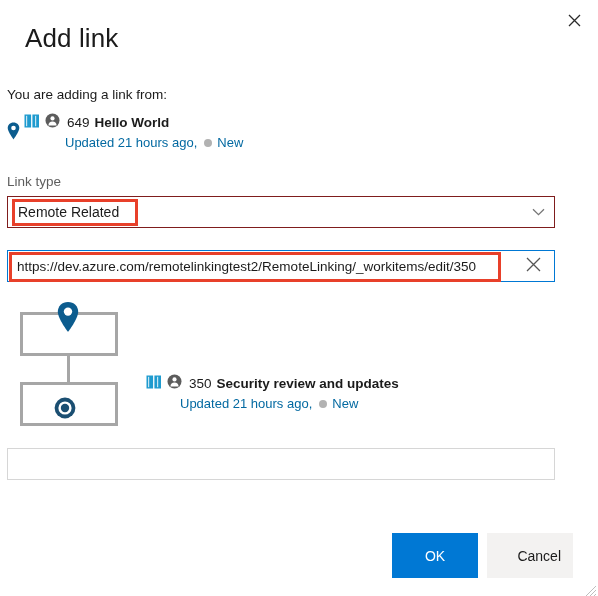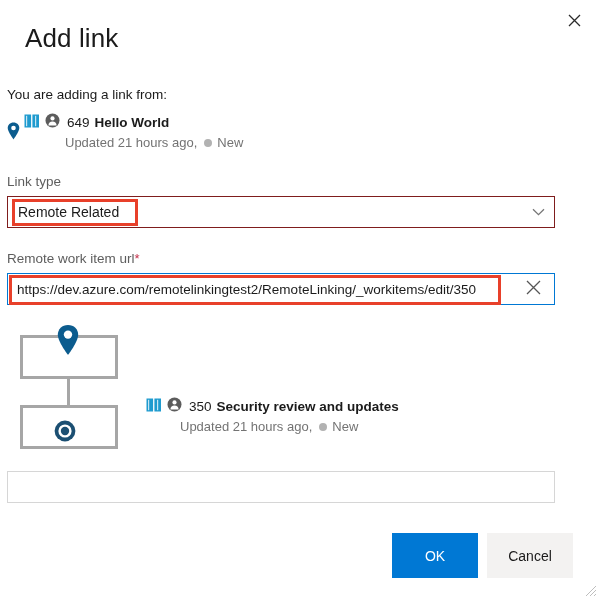--- a/index.html
+++ b/index.html
@@ -85,21 +85,21 @@
     color: #1b1b1b;
     margin-left: 2px;
   }
   .wi-title {
     font-size: 13.5px;
     color: #1b1b1b;
     font-weight: bold;
   }
   .wi-sub {
     font-size: 13px;
-    color: #737373;
+    color: #0369a1;
     margin-top: 3px;
     margin-left: 41px;
     display: flex;
     align-items: center;
     gap: 4px;
     line-height: 17px;
   }
   .state-dot {
     display: inline-block;
     width: 8px; height: 8px;
@@ -240,21 +240,21 @@
     height: 45px;
     min-width: 86px;
     border: none;
     font-family: "Liberation Sans", sans-serif;
     font-size: 14px;
     cursor: pointer;
     line-height: 32px;
     padding: 0 12px;
   }
   .btn-primary { background: #0078d4; color: #ffffff; }
-  .btn-default { background: #f3f2f1; color: #1b1b1b; }
+  .btn-default { background: #f3f2f1; color: #1b1b1b; text-align: right; }
 
   
   .grip {
     position: absolute;
     right: 1px; bottom: 1px;
     width: 12px; height: 12px;
     opacity: .55;
   }
 </style>
 </head>
@@ -318,23 +318,20 @@
         <span class="combo-chevron">
           <svg width="13" height="8" viewBox="0 0 13 8">
             <path d="M1 1.3 L6.5 6.6 L12 1.3" stroke="#767676" stroke-width="1.3" fill="none"></path>
           </svg>
         </span>
         <div class="anno-combo"></div>
       </div>
     </div>
 
     <div class="group">
-      <div class="field-label">
-        <span>Remote work item url</span><span class="req-star">*</span>
-      </div>
       <div class="urlfield">
         <input type="text" value="https://dev.azure.com/remotelinkingtest2/RemoteLinking/_workitems/edit/350" style="">
         <button class="clear-btn">
           <span>
             <svg width="15" height="15" viewBox="0 0 15 15">
               <path d="M1 1 L14 14 M14 1 L1 14" stroke="#565656" stroke-width="1.3" fill="none"></path>
             </svg>
           </span>
         </button>
         <div class="anno-url"></div>

